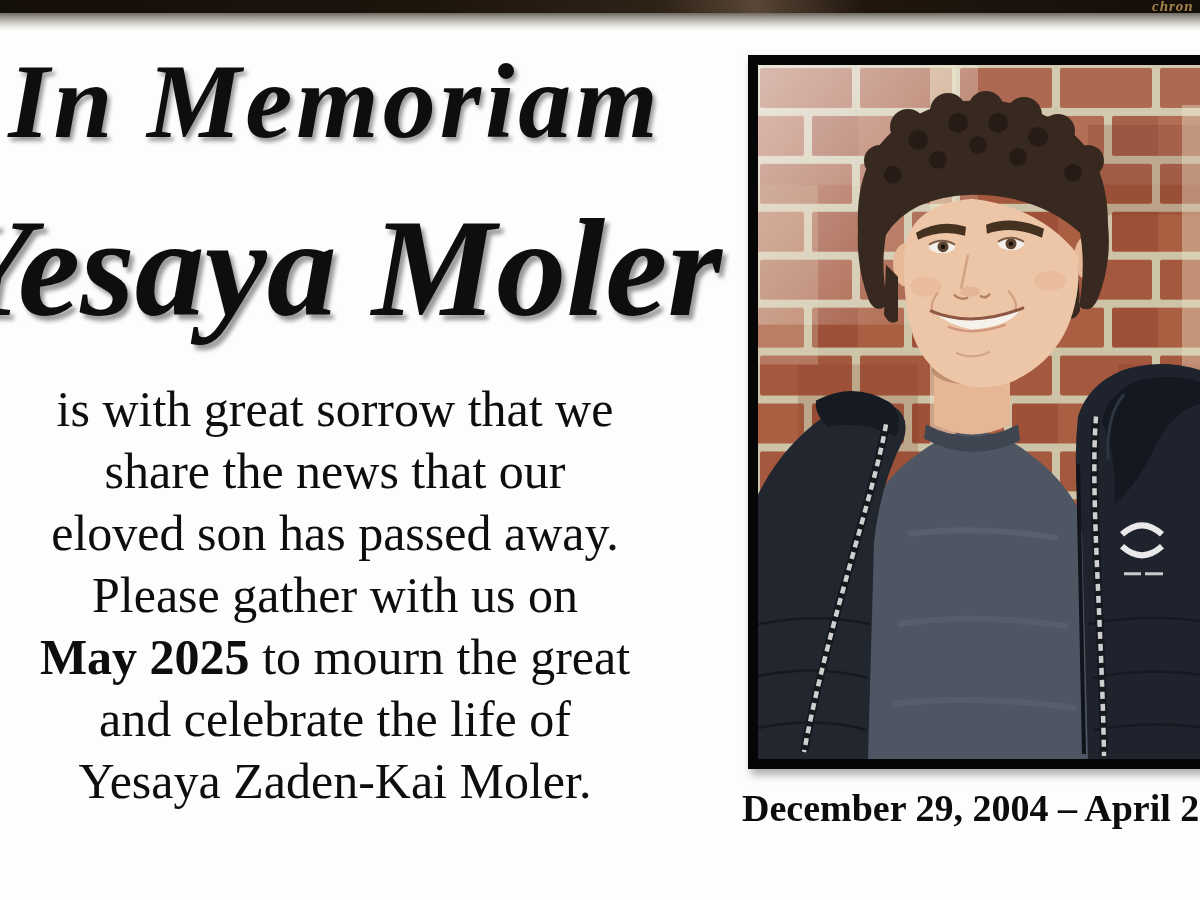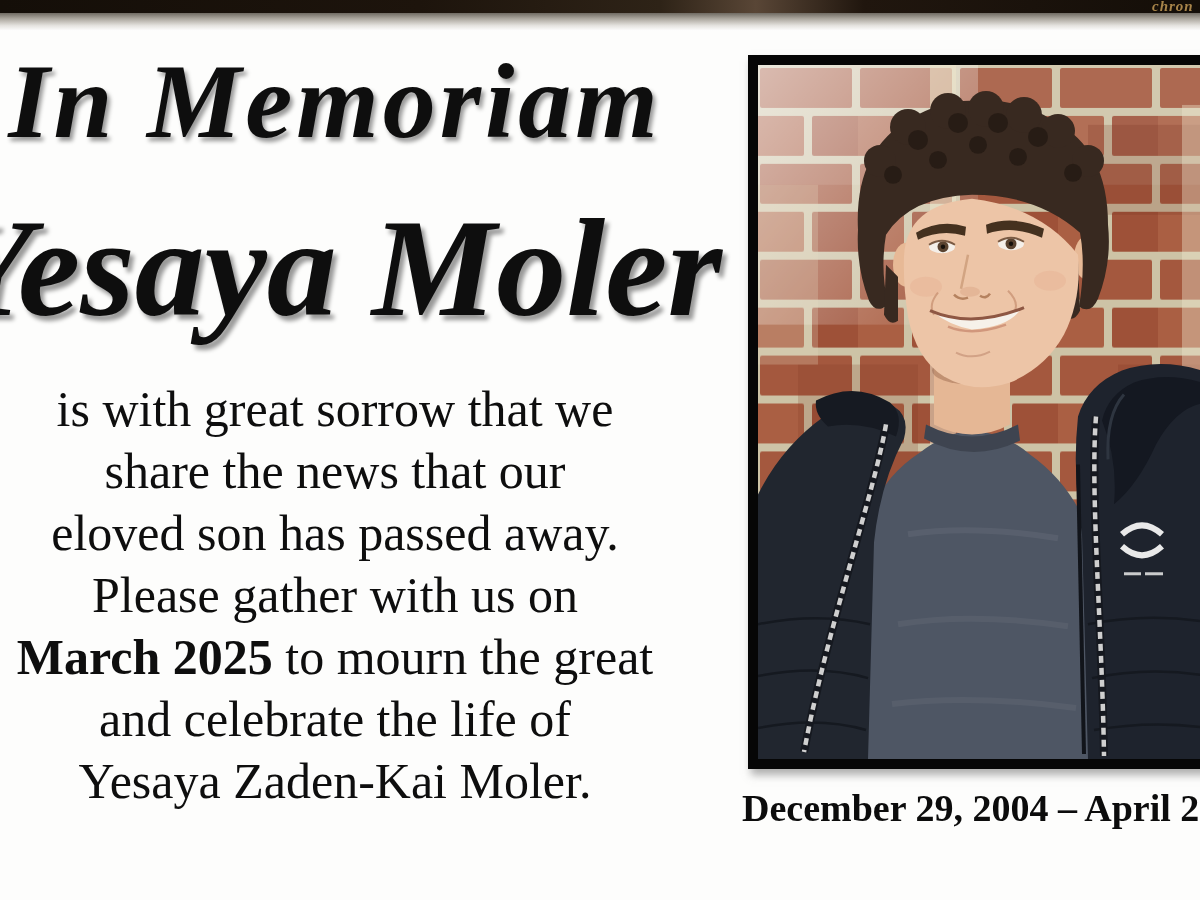--- a/index.html
+++ b/index.html
@@ -41,21 +41,21 @@
   <div class="watermark">chron</div>
 
   <div class="left-col">
     <div class="heading">In Memoriam</div>
     <div class="big-name">Yesaya Moler</div>
     <div class="message">
       <div class="msg-line">is with great sorrow that we</div>
       <div class="msg-line">share the news that our</div>
       <div class="msg-line">eloved son has passed away.</div>
       <div class="msg-line">Please gather with us on</div>
-      <div class="msg-line"><b>March 2025</b><span> to mourn the great</span></div>
+      <div class="msg-line"><b>May 2025</b><span> to mourn the great</span></div>
       <div class="msg-line">and celebrate the life of</div>
       <div class="msg-line">Yesaya Zaden-Kai Moler.</div>
     </div>
   </div>
 
   <div class="photo-frame">
     <svg viewBox="0 0 450 695" preserveAspectRatio="none">
       <defs>
         <pattern id="bricks" width="100" height="96" patternUnits="userSpaceOnUse">
           <rect width="100" height="96" fill="#cdc3a6"></rect>

